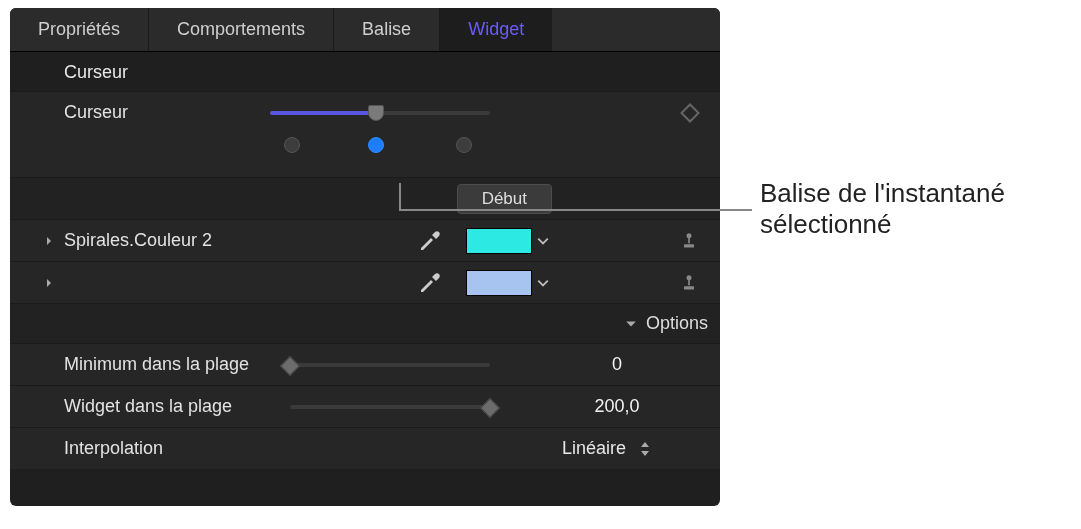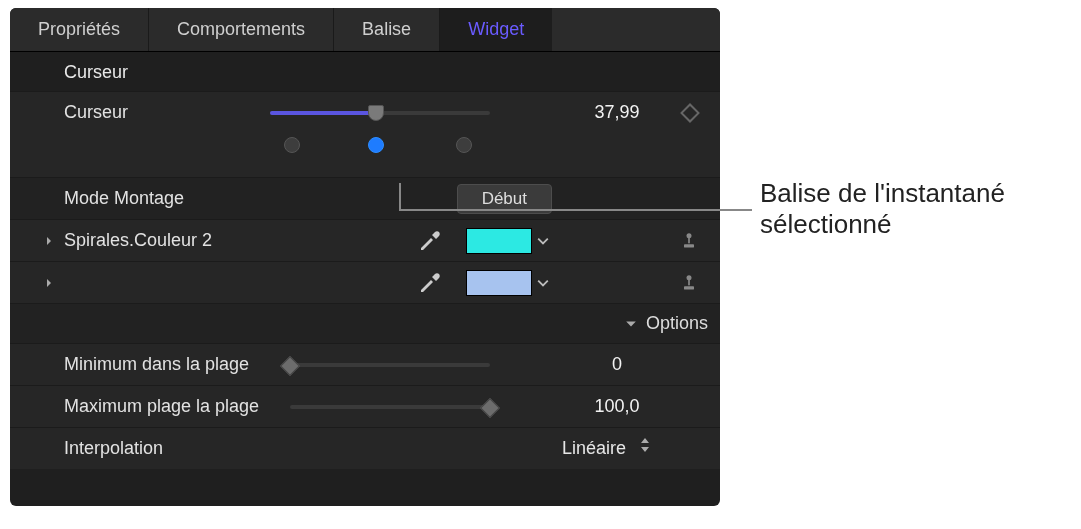--- a/index.html
+++ b/index.html
@@ -117,21 +117,21 @@
   }
   .swatch-arrow svg { width:12px; height:12px; }
 
   
   .joystick { width:22px; height:22px; color:#888; cursor:pointer; }
 
   
   .kf { width:14px; height:14px; transform:rotate(45deg); border:2px solid #666; cursor:pointer; }
 
   
-  .popup { color:#e6e6e6; display:flex; gap:14px; cursor:pointer; }
+  .popup { color:#e6e6e6; display:flex; align-items:center; gap:14px; cursor:pointer; }
   .popup .stepper { font-size:12px; color:#aaa; line-height:6px; letter-spacing:-2px; }
 
   
   .callout {
     position:absolute; left:760px; top:178px;
     font-size:26px; color:#222;
   }
 </style>
 </head>
 <body>
@@ -149,36 +149,34 @@
 
   <div class="row">
     <span class="label" style="padding-left:24px">Curseur</span>
     <div class="ctrl">
       <div class="slider">
         <div class="track"></div>
         <div class="fill" id="slider-fill" style="width: 48%;"></div>
         <div class="thumb pent" id="slider-thumb" style="left: 48%;"></div>
       </div>
     </div>
-    <div class="value">37,99</div>
     <div class="tail">
         <div class="kf"></div>
       </div>
   </div>
 
   <div class="markers">
     <div class="marker-rail" id="marker-rail">
         <div class="marker" style="left: 10%;"></div>
         <div class="marker active" style="left: 48%;"></div>
         <div class="marker" style="left: 88%;"></div>
       </div>
   </div>
 
   <div class="row dark">
-    <span class="label" style="padding-left:24px">Mode Montage</span>
     <div class="ctrl" style="justify-content:flex-end; padding-right:10px;">
       <button class="pillbtn">Début</button>
     </div>
     <div class="value"></div>
     <div class="tail"></div>
   </div>
 
   <div id="color-rows">
       <div class="row">
     <span class="disclosure">
@@ -262,28 +260,28 @@
       <div class="slider" style="width:200px">
         <div class="track"></div>
         <div class="thumb diamond" id="min-thumb" style="left: 0%;"></div>
       </div>
     </div>
     <div class="value">0</div>
     <div class="tail"></div>
   </div>
 
   <div class="row">
-    <span class="label" style="flex:0 0 250px; padding-left:24px">Maximum plage la plage</span>
+    <span class="label" style="flex:0 0 250px; padding-left:24px">Widget dans la plage</span>
     <div class="ctrl">
       <div class="slider" style="width:200px">
         <div class="track"></div>
         <div class="thumb diamond" id="max-thumb" style="left: 100%;"></div>
       </div>
     </div>
-    <div class="value">100,0</div>
+    <div class="value">200,0</div>
     <div class="tail"></div>
   </div>
 
   <div class="row">
     <span class="label" style="flex:0 0 250px; padding-left:24px">Interpolation</span>
     <div class="ctrl"></div>
     <div class="value" style="text-align:left;">
       <span class="popup">
         <span>Linéaire</span>
         <span class="stepper">

